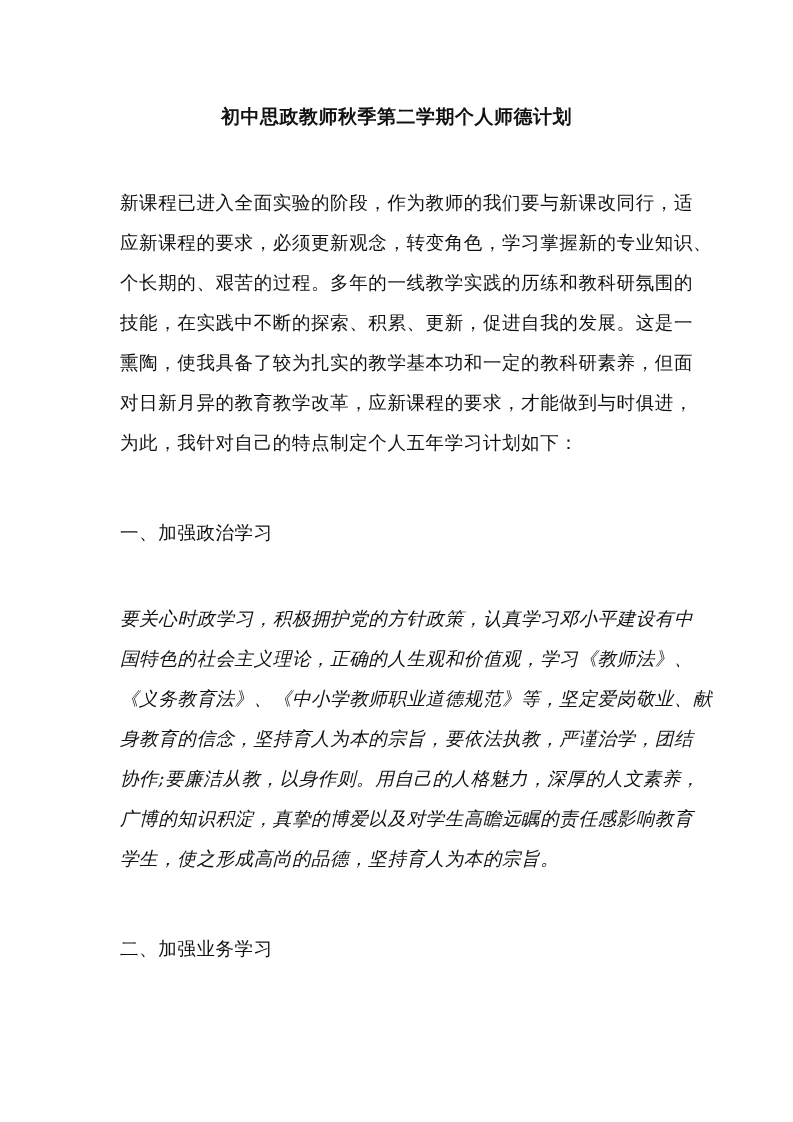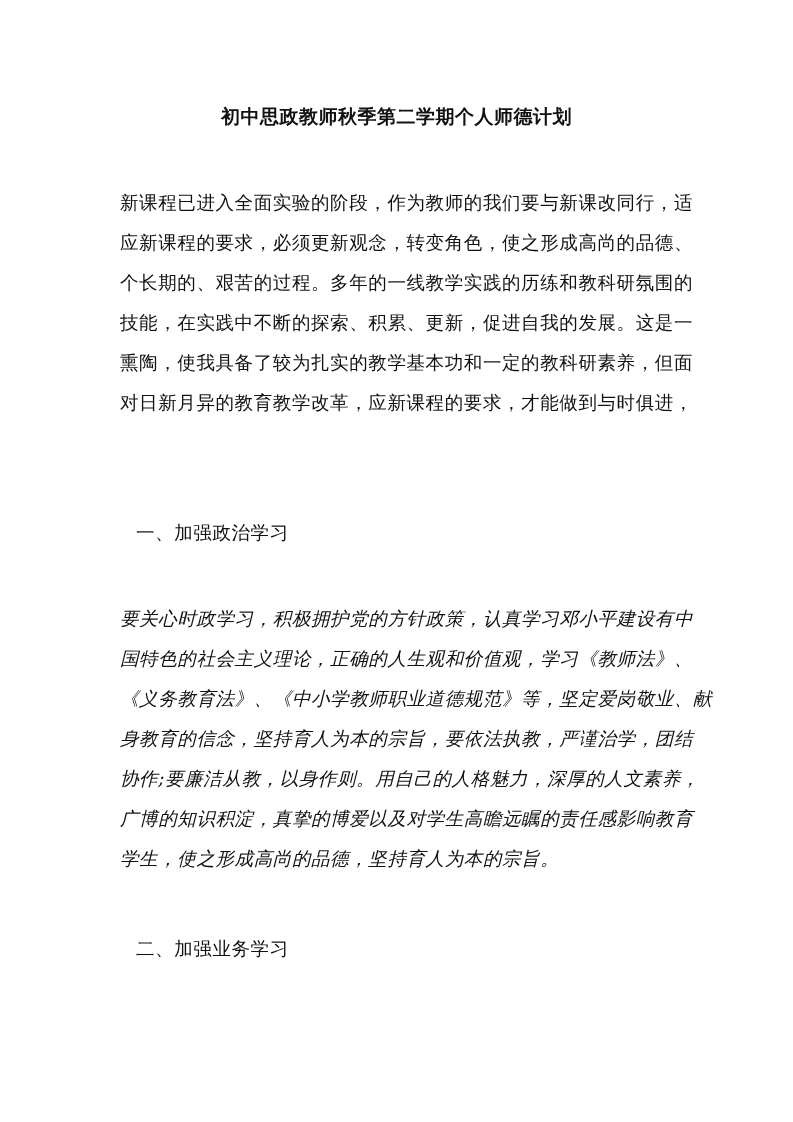--- a/index.html
+++ b/index.html
@@ -47,37 +47,37 @@
       white-space: nowrap;
       height: 40px;
     }
     .heading {
       position: absolute;
       left: 120px;
       font-size: 18.5px;
       line-height: 40px;
       letter-spacing: 0.6px;
       white-space: nowrap;
-      margin-left: 16px;
     }
   </style>
 </head>
 <body>
 
 <div class="page">
 
   <div class="title">初中思政教师秋季第二学期个人师德计划</div>
 
   <div class="block" style="top:183px;">
     <span class="line">新课程已进入全面实验的阶段，作为教师的我们要与新课改同行，适</span>
-    <span class="line">应新课程的要求，必须更新观念，转变角色，使之形成高尚的品德、</span>
+    <span class="line">应新课程的要求，必须更新观念，转变角色，学习掌握新的专业知识、</span>
     <span class="line">个长期的、艰苦的过程。多年的一线教学实践的历练和教科研氛围的</span>
     <span class="line">技能，在实践中不断的探索、积累、更新，促进自我的发展。这是一</span>
     <span class="line">熏陶，使我具备了较为扎实的教学基本功和一定的教科研素养，但面</span>
     <span class="line">对日新月异的教育教学改革，应新课程的要求，才能做到与时俱进，</span>
+    <span class="line">为此，我针对自己的特点制定个人五年学习计划如下：</span>
   </div>
 
   <div class="heading" style="top:513px;">一、加强政治学习</div>
 
   <div class="block" style="top:599px;font-style:italic;">
     <span class="line">要关心时政学习，积极拥护党的方针政策，认真学习邓小平建设有中</span>
     <span class="line">国特色的社会主义理论，正确的人生观和价值观，学习《教师法》、</span>
     <span class="line">《义务教育法》、《中小学教师职业道德规范》等，坚定爱岗敬业、献</span>
     <span class="line">身教育的信念，坚持育人为本的宗旨，要依法执教，严谨治学，团结</span>
     <span class="line">协作;要廉洁从教，以身作则。用自己的人格魅力，深厚的人文素养，</span>

